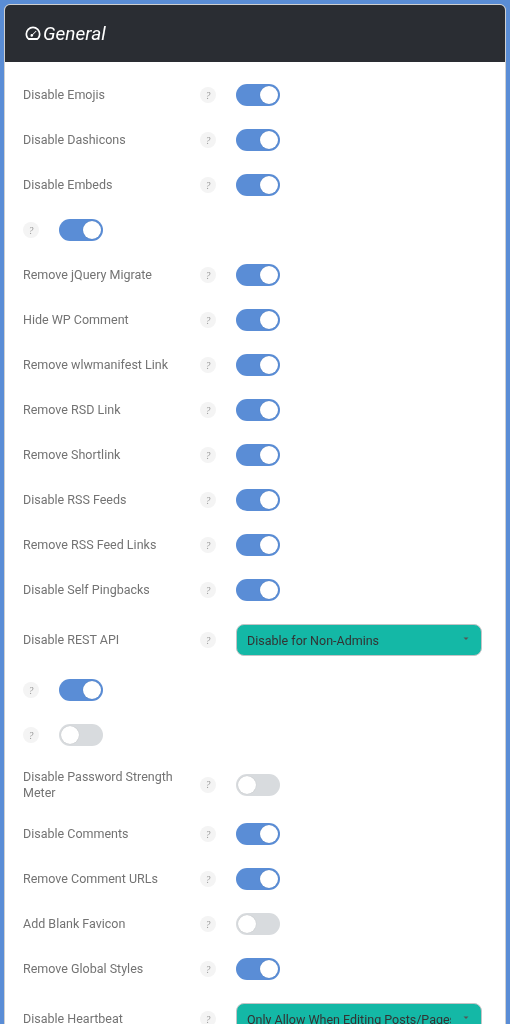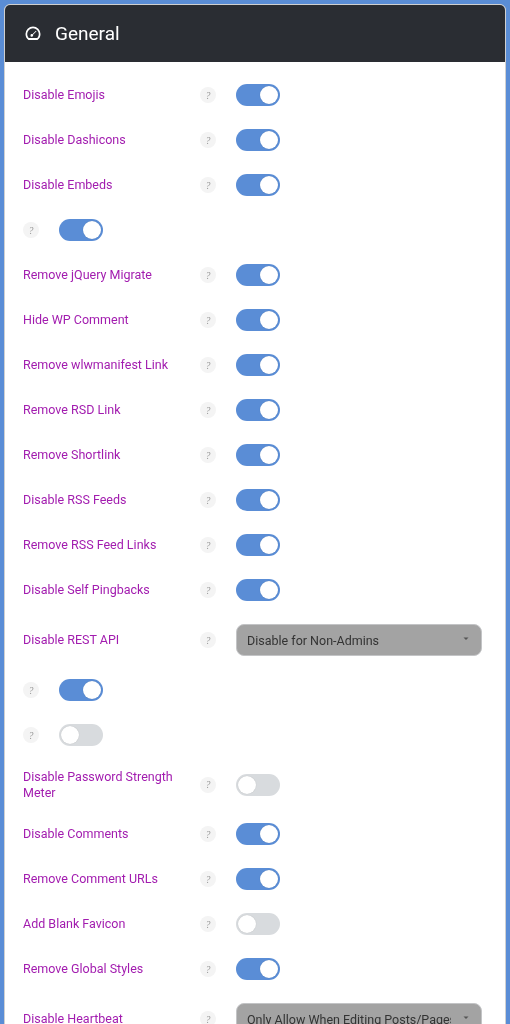--- a/index.html
+++ b/index.html
@@ -15,43 +15,43 @@
       border-radius: 6px;
       overflow: hidden;
       border: 1px solid #d0d0d0;
     }
     .header {
       background: #2a2d33;
       color: #fff;
       padding: 17px 18px;
       display: flex;
       align-items: center;
-      gap: 12px;
       font-size: 19px;
       font-weight: 400;
+      font-style: italic;
     }
     .header-icon {
       width: 20px;
       height: 20px;
       display: inline-flex;
       align-items: center;
       justify-content: center;
     }
     .body {
       padding: 10px 18px 18px 18px;
     }
     .row {
       display: flex;
       align-items: center;
       padding: 12px 0 11px 0;
       gap: 8px;
     }
     .label {
       flex: 0 0 169px;
-      color: #a21caf;
+      color: #737373;
       font-size: 12.5px;
       line-height: 1.25;
     }
     .help {
       flex: 0 0 16px;
       height: 16px;
       border-radius: 50%;
       background: #f4f4f4;
       color: #9a9a9a;
       font-size: 10px;
@@ -94,21 +94,21 @@
       flex: 1;
       position: relative;
       max-width: 246px;
     }
     .select {
       width: 100%;
       height: 32px;
       padding: 6px 30px 6px 10px;
       border: 1px solid #c3c4c6;
       border-radius: 8px;
-      background: #a3a3a3;
+      background: #14b8a6;
       font-size: 12.5px;
       color: #333;
       appearance: none;
       -webkit-appearance: none;
       cursor: pointer;
       font-family: inherit;
     }
     .select-caret {
       position: absolute;
       right: 10px;

